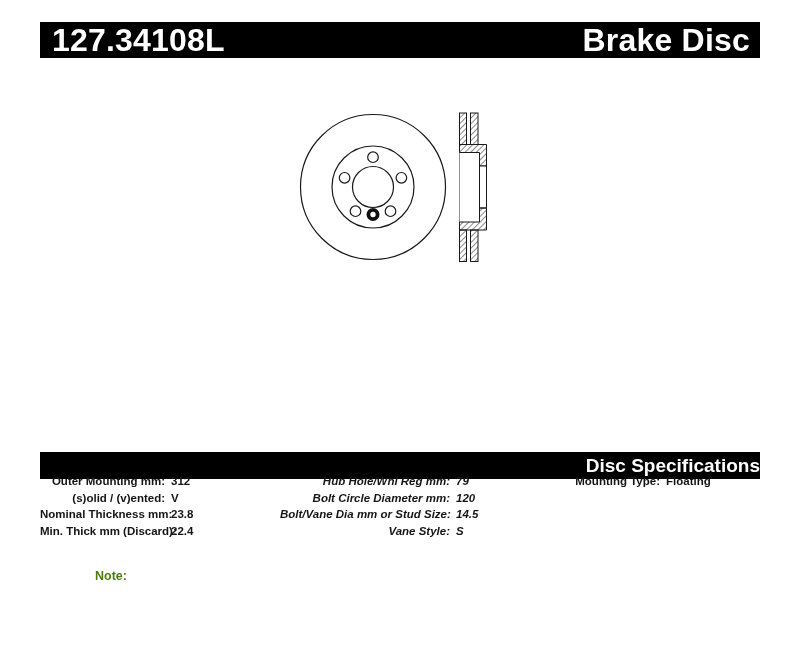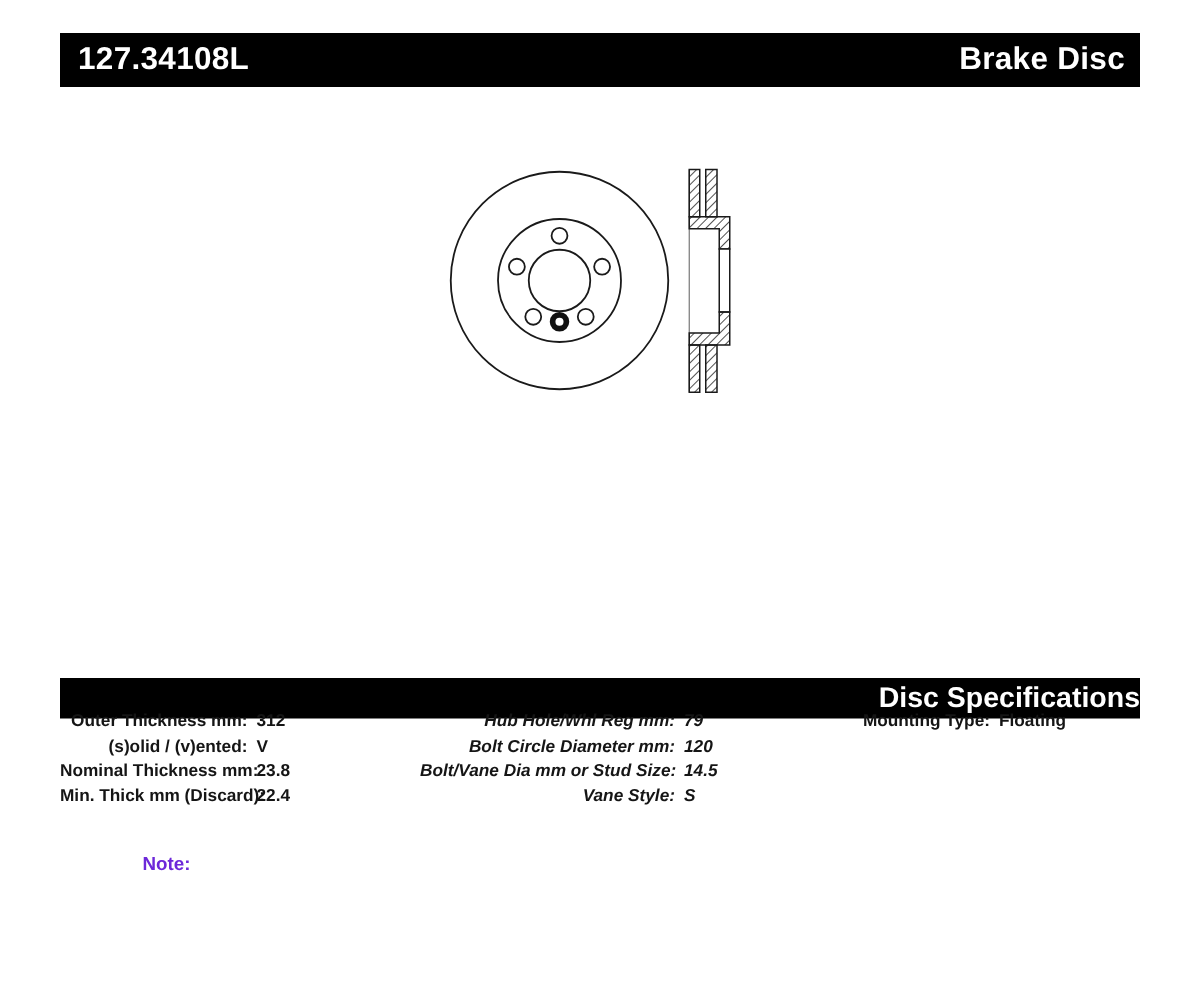--- a/index.html
+++ b/index.html
@@ -9,21 +9,21 @@
   }
   *{margin:0;padding:0;box-sizing:border-box;}
   html,body{width:800px;height:655px;background:#ffffff;overflow:hidden;}
   body{font-family:"Liberation Sans", sans-serif;color:#111;position:relative;}
   .page{position:absolute;inset:0;background:#fff;}
 
   .title-bar{
     position:absolute;left:40px;top:22px;width:720px;height:36px;
     background:var(--header-bar-bg,#000);color:var(--header-bar-text,#fff);
     display:flex;align-items:center;justify-content:space-between;
-    font-size:21px;font-weight:bold;padding:0 10px 0 12px;
+    font-size:32px;font-weight:bold;padding:0 10px 0 12px;
     letter-spacing:0.2px;
   }
 
   .drawing-svg{position:absolute;left:0;top:0;width:800px;height:440px;}
 
   .spec-title-bar{
     position:absolute;left:40px;top:452px;width:720px;height:27px;
     background:var(--header-bar-bg,#000);color:var(--header-bar-text,#fff);
     display:flex;align-items:center;justify-content:flex-end;
     font-size:19px;font-weight:bold;
@@ -32,21 +32,21 @@
   .spec-col{position:absolute;top:473px;font-size:11.5px;font-weight:bold;color:#151515;}
   .spec-col .spec-row{display:flex;line-height:16.5px;white-space:nowrap;}
   .spec-label{text-align:right;}
   .spec-value{margin-left:6px;text-align:left;}
   .col1{left:40px;}  .col1 .spec-label{width:125px;}
   .col2{left:280px;font-style:italic;} .col2 .spec-label{width:170px;}
   .col3{left:540px;} .col3 .spec-label{width:120px;}
 
   .note-row{
     position:absolute;left:95px;top:569px;
-    font-size:12.5px;font-weight:bold;color:#6d28d9;
+    font-size:12.5px;font-weight:bold;color:#4d7c0f;
   }
 </style>
 </head>
 <body>
 
 <div class="page">
 
   <header class="title-bar">
     <span>127.34108L</span>
     <span>Brake Disc</span>
@@ -82,21 +82,21 @@
       <rect x="470.5" y="230" width="7.5" height="31.5"></rect>
     </g>
   </svg>
 
   <div class="spec-title-bar">
     <span>Disc Specifications</span>
   </div>
 
   <div class="spec-col col1">
     <div class="spec-row">
-      <span class="spec-label">Outer Thickness mm:</span>
+      <span class="spec-label">Outer Mounting mm:</span>
       <span class="spec-value">312</span>
     </div>
     <div class="spec-row">
       <span class="spec-label">(s)olid / (v)ented:</span>
       <span class="spec-value">V</span>
     </div>
     <div class="spec-row">
       <span class="spec-label">Nominal Thickness mm:</span>
       <span class="spec-value">23.8</span>
     </div>

